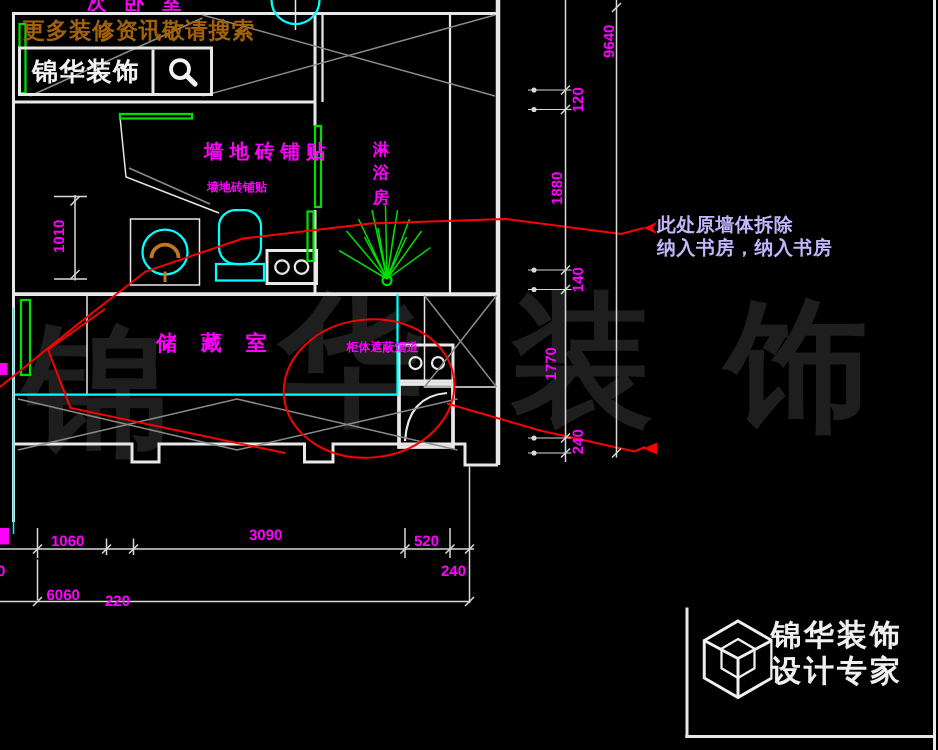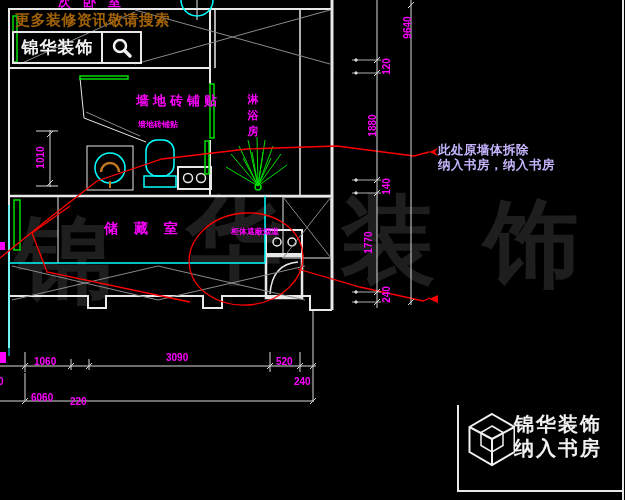--- a/index.html
+++ b/index.html
@@ -178,17 +178,17 @@
   <div id="footer">
     <svg style="position:absolute;left:4px;top:6px;" width="52" height="56" viewBox="460 412 52 56">
       <g stroke="#f0f0f0" stroke-width="2" fill="none">
         <polygon points="489,415 511.5,428 511.5,453 489,466 466.5,453 466.5,428"></polygon>
         <path d="M489,440 L466.5,428 M489,440 L511.5,428 M489,440 L489,466"></path>
         <polygon points="489,427 500,433.5 500,446.5 489,453 478,446.5 478,433.5" stroke-width="1.5"></polygon>
       </g>
     </svg>
     <div class="brand">
       <div>锦华装饰</div>
-      <div>纳入书房</div>
+      <div>设计专家</div>
     </div>
   </div>
 
 </div>
 
 </body></html>

